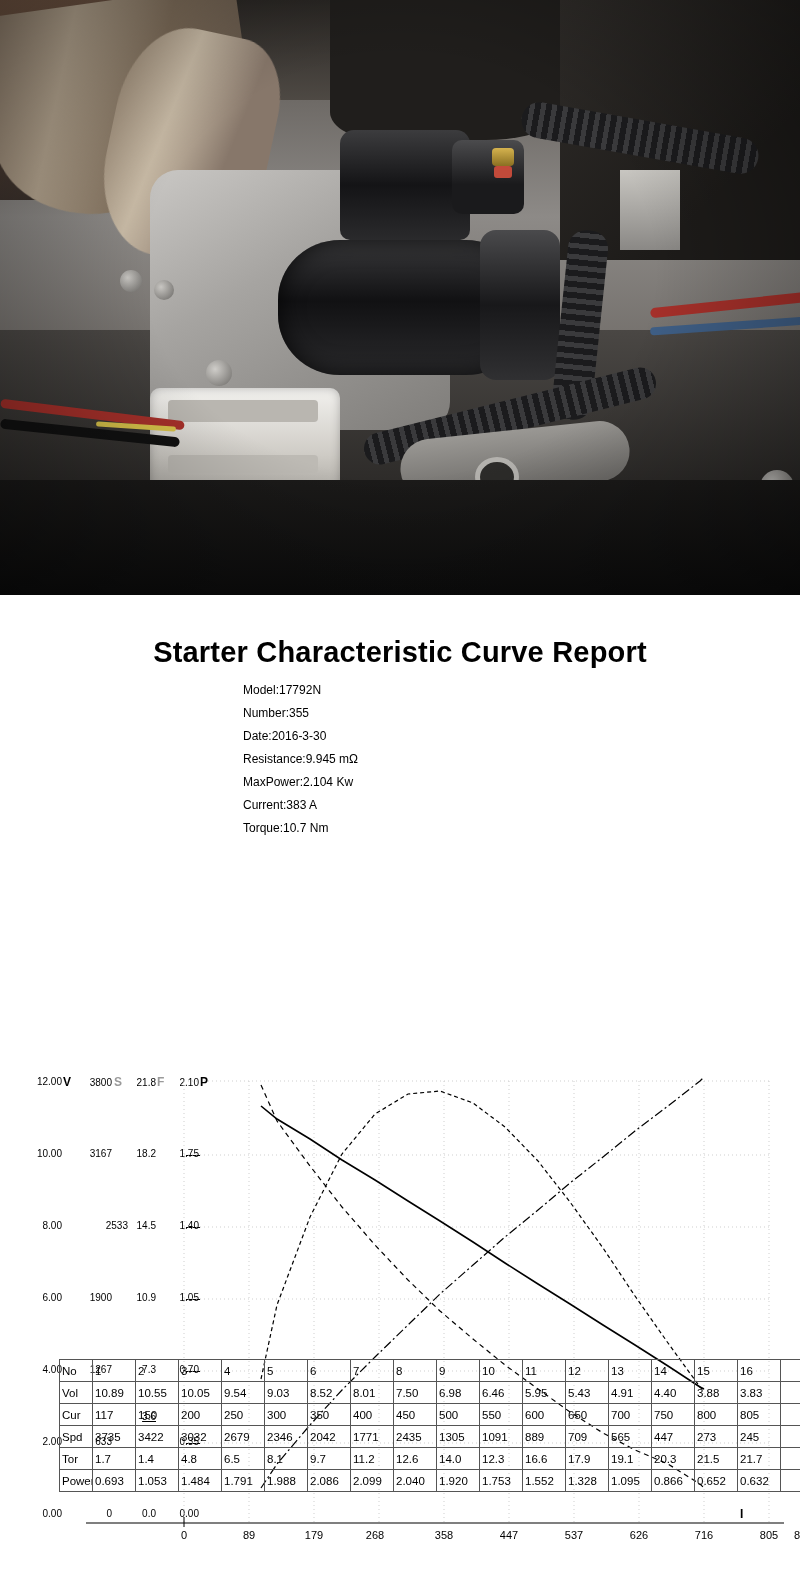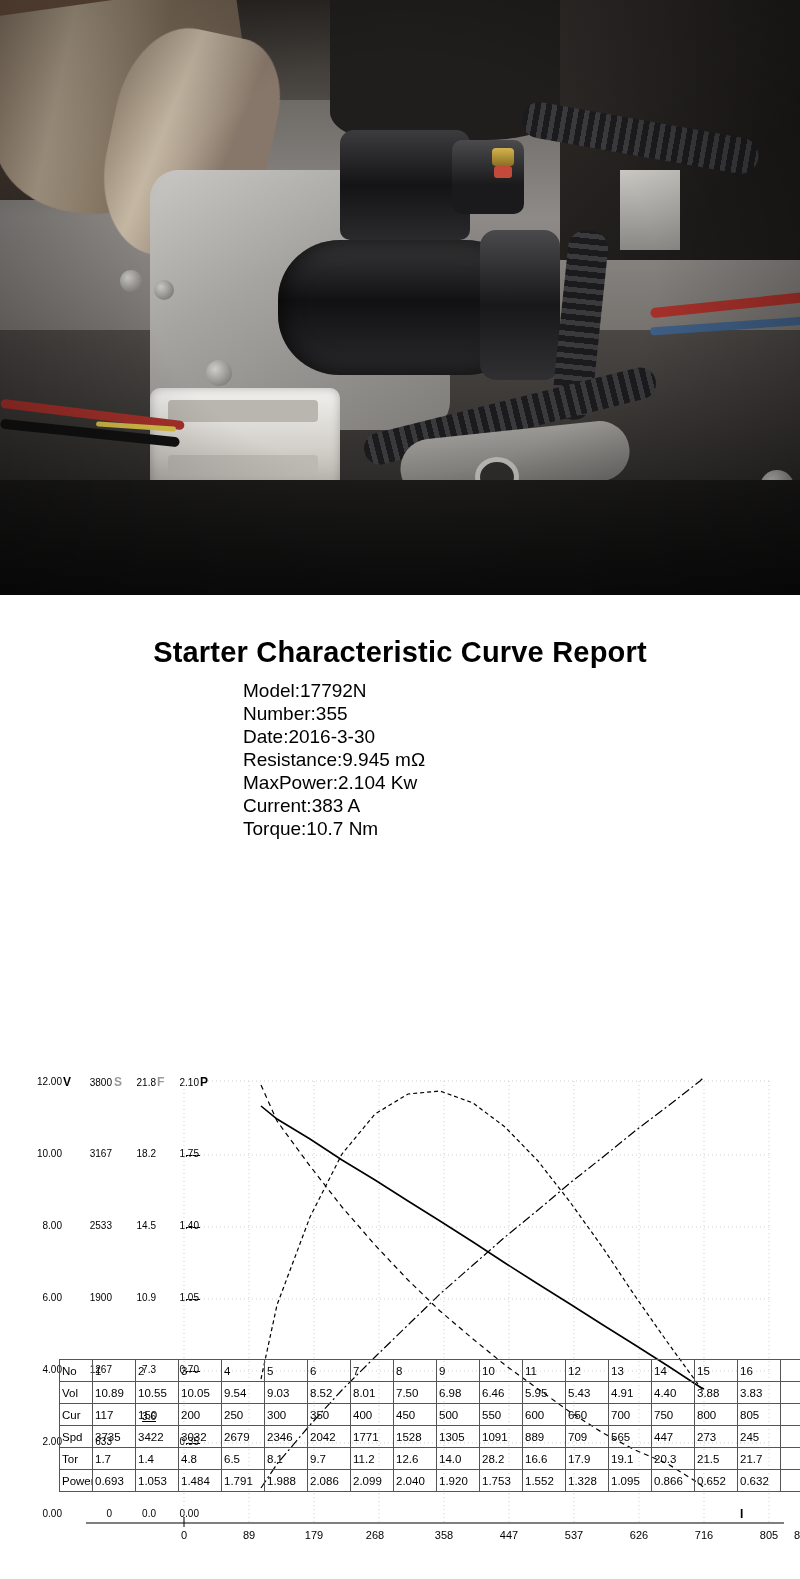--- a/index.html
+++ b/index.html
@@ -199,21 +199,21 @@
     text-align: center;
     font-size: 29px;
     font-weight: bold;
     letter-spacing: .2px;
     padding-top: 10px;
   }
   .meta {
     position: relative;
     margin-top: 10px;
     height: 160px;
-    font-size: 19px;
+    font-size: 12px;
     line-height: 23px;
   }
   .meta-left { position: absolute; left: 243px; top: 0; }
   .meta-right { position: absolute; left: 503px; top: 0; }
   .meta-right .gap { height: 46px; }
 
   
   #chart {
     position: relative;
     width: 800px;
@@ -338,21 +338,21 @@
     <div class="tick-v axis-label-row" style="left:20px; top:237px;">12.00</div>
     <div class="tick-v axis-label-row" style="left:20px; top:309px;">10.00</div>
     <div class="tick-v axis-label-row" style="left:20px; top:381px;">8.00</div>
     <div class="tick-v axis-label-row" style="left:20px; top:453px;">6.00</div>
     <div class="tick-v axis-label-row" style="left:20px; top:525px;">4.00</div>
     <div class="tick-v axis-label-row" style="left:20px; top:597px;">2.00</div>
     <div class="tick-v axis-label-row" style="left:20px; top:669px;">0.00</div>
 
     <div class="tick-s axis-label-row" style="left:74px; top:238px;">3800</div>
     <div class="tick-s axis-label-row" style="left:74px; top:309px;">3167</div>
-    <div class="tick-s axis-label-row" style="left:74px; top:381px;">2533</div>
+    <div class="tick-s axis-label-row" style="left:90px; top:381px;">2533</div>
     <div class="tick-s axis-label-row" style="left:74px; top:453px;">1900</div>
     <div class="tick-s axis-label-row" style="left:74px; top:525px;">1267</div>
     <div class="tick-s axis-label-row" style="left:74px; top:597px;">633</div>
     <div class="tick-s axis-label-row" style="left:74px; top:669px;">0</div>
 
     <div class="tick-f axis-label-row" style="left:122px; top:238px;">21.8</div>
     <div class="tick-f axis-label-row" style="left:122px; top:309px;">18.2</div>
     <div class="tick-f axis-label-row" style="left:122px; top:381px;">14.5</div>
     <div class="tick-f axis-label-row" style="left:122px; top:453px;">10.9</div>
     <div class="tick-f axis-label-row" style="left:122px; top:525px;">7.3</div>
@@ -491,21 +491,21 @@
       </tr>
       <tr>
         <td class="hdr">Spd</td>
         <td class="cell">3735</td>
         <td class="cell">3422</td>
         <td class="cell">3032</td>
         <td class="cell">2679</td>
         <td class="cell">2346</td>
         <td class="cell">2042</td>
         <td class="cell">1771</td>
-        <td class="cell">1528</td>
+        <td class="cell">2435</td>
         <td class="cell">1305</td>
         <td class="cell">1091</td>
         <td class="cell">889</td>
         <td class="cell">709</td>
         <td class="cell">565</td>
         <td class="cell">447</td>
         <td class="cell">273</td>
         <td class="cell">245</td>
         <td class="blank"></td>
 
@@ -514,21 +514,21 @@
         <td class="hdr">Tor</td>
         <td class="cell">1.7</td>
         <td class="cell">1.4</td>
         <td class="cell">4.8</td>
         <td class="cell">6.5</td>
         <td class="cell">8.1</td>
         <td class="cell">9.7</td>
         <td class="cell">11.2</td>
         <td class="cell">12.6</td>
         <td class="cell">14.0</td>
-        <td class="cell">28.2</td>
+        <td class="cell">12.3</td>
         <td class="cell">16.6</td>
         <td class="cell">17.9</td>
         <td class="cell">19.1</td>
         <td class="cell">20.3</td>
         <td class="cell">21.5</td>
         <td class="cell">21.7</td>
         <td class="blank"></td>
 
       </tr>
       <tr>

